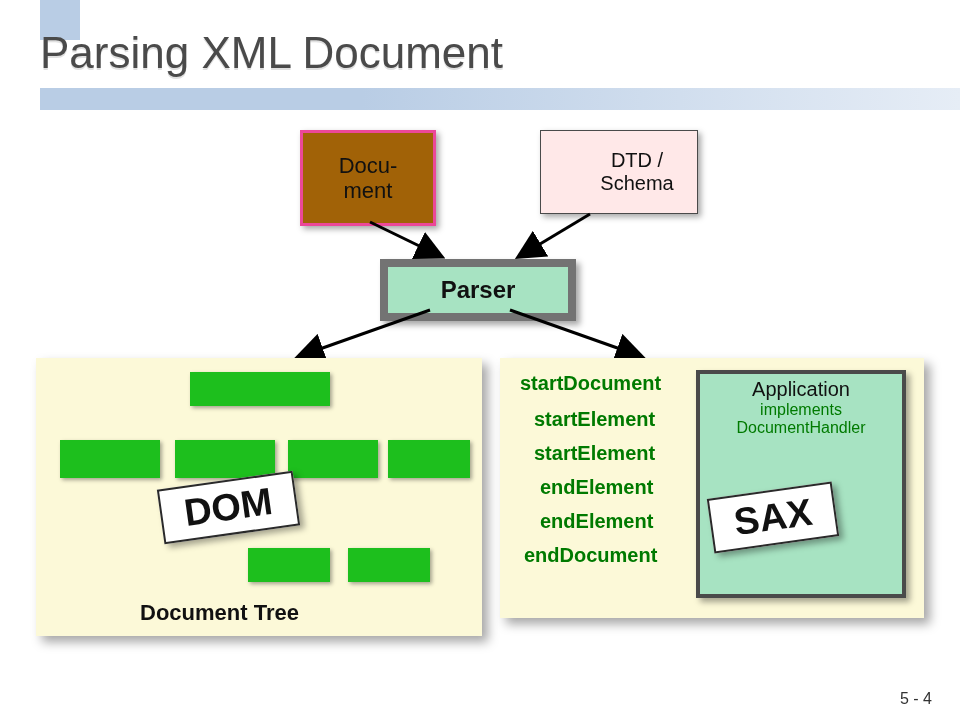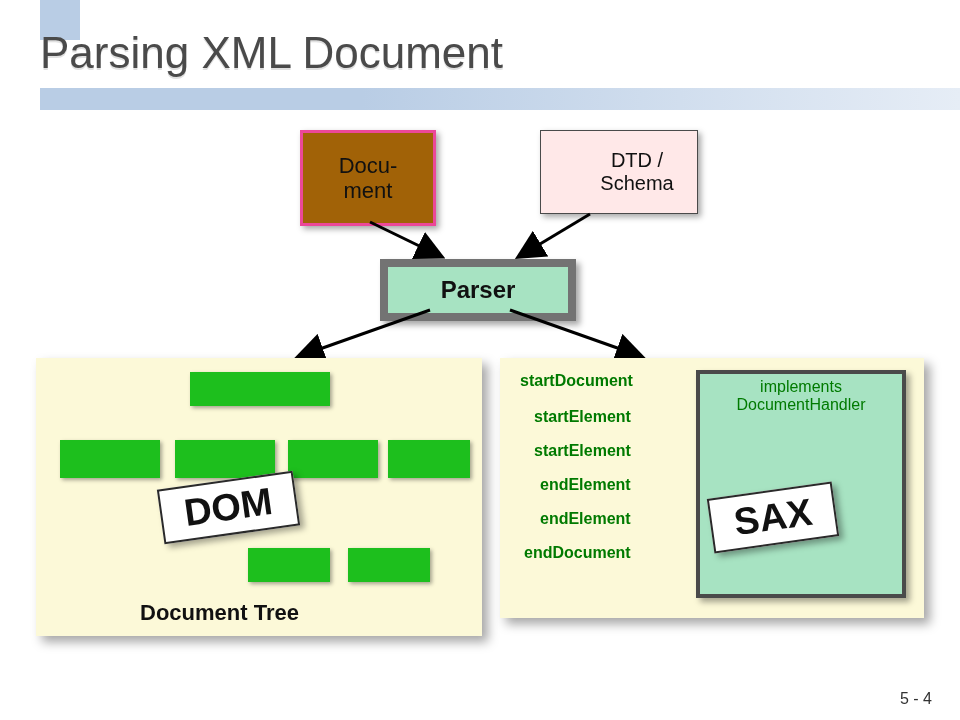--- a/index.html
+++ b/index.html
@@ -152,21 +152,21 @@
   }
   .app-sub {
     font-size: 16px;
     color: #007a00;
     line-height: 1.15;
   }
 
   
   .ev-label {
     position: absolute;
-    font-size: 16px;
+    font-size: 20px;
     font-weight: bold;
     color: #007a00;
     white-space: nowrap;
   }
 
   
   svg.arrows {
     position: absolute;
     top: 0;
     left: 0;
@@ -253,20 +253,21 @@
   <div class="node" style="left:60px;  top:440px; width:100px; height:38px;"></div>
   <div class="node" style="left:175px; top:440px; width:100px; height:38px;"></div>
   <div class="node" style="left:288px; top:440px; width:90px;  height:38px;"></div>
   <div class="node" style="left:388px; top:440px; width:82px;  height:38px;"></div>
   <div class="node" style="left:248px; top:548px; width:82px;  height:34px;"></div>
   <div class="node" style="left:348px; top:548px; width:82px;  height:34px;"></div>
   <div class="doc-tree-label" style="left:140px; top:600px;">Document Tree</div>
 
   <div class="right-panel"></div>
   <div class="app-box" style="left:696px; top:370px; width:210px; height:228px;">
+    <div class="app-title">Application</div>
     <div class="app-sub">implements</div>
     <div class="app-sub">DocumentHandler</div>
   </div>
 
   <div class="ev-label" style="left:520px; top:372px;">startDocument</div>
   <div class="ev-label" style="left:534px; top:408px;">startElement</div>
   <div class="ev-label" style="left:534px; top:442px;">startElement</div>
   <div class="ev-label" style="left:540px; top:476px;">endElement</div>
   <div class="ev-label" style="left:540px; top:510px;">endElement</div>
   <div class="ev-label" style="left:524px; top:544px;">endDocument</div>

